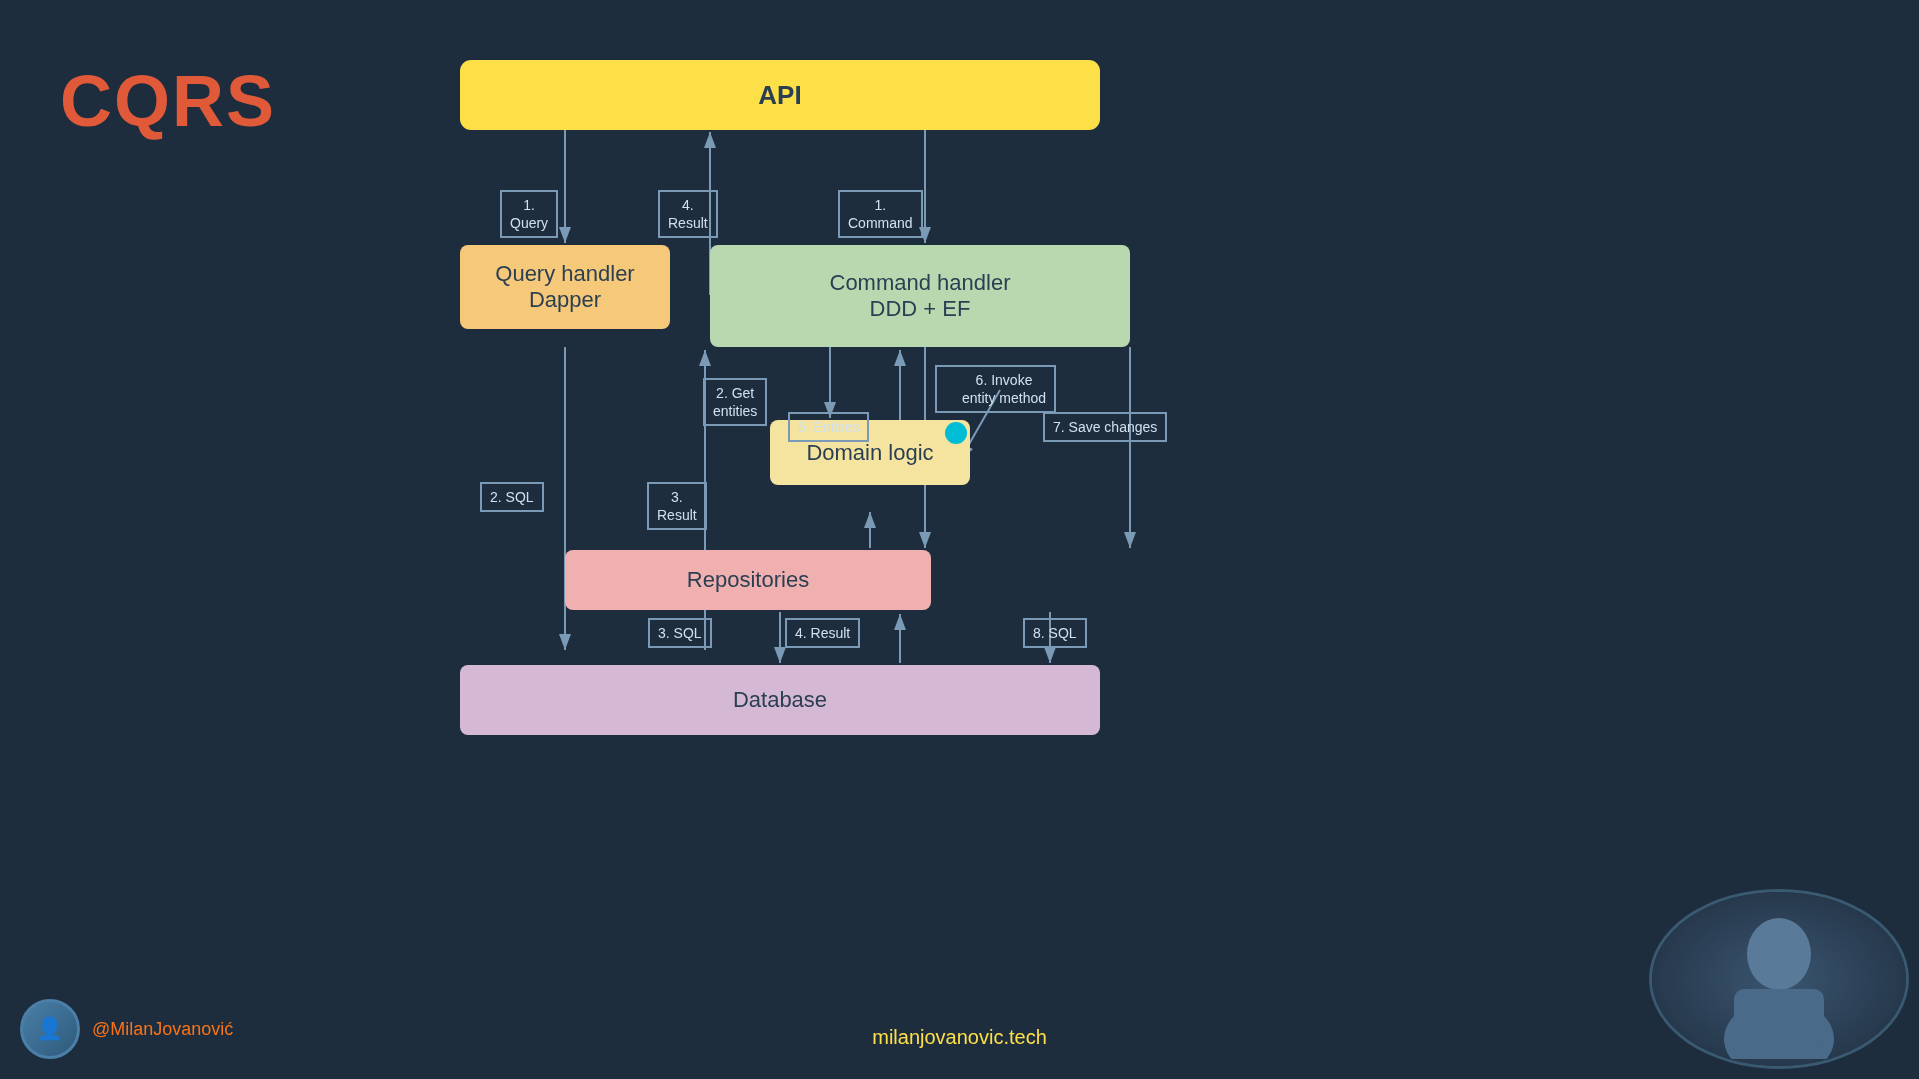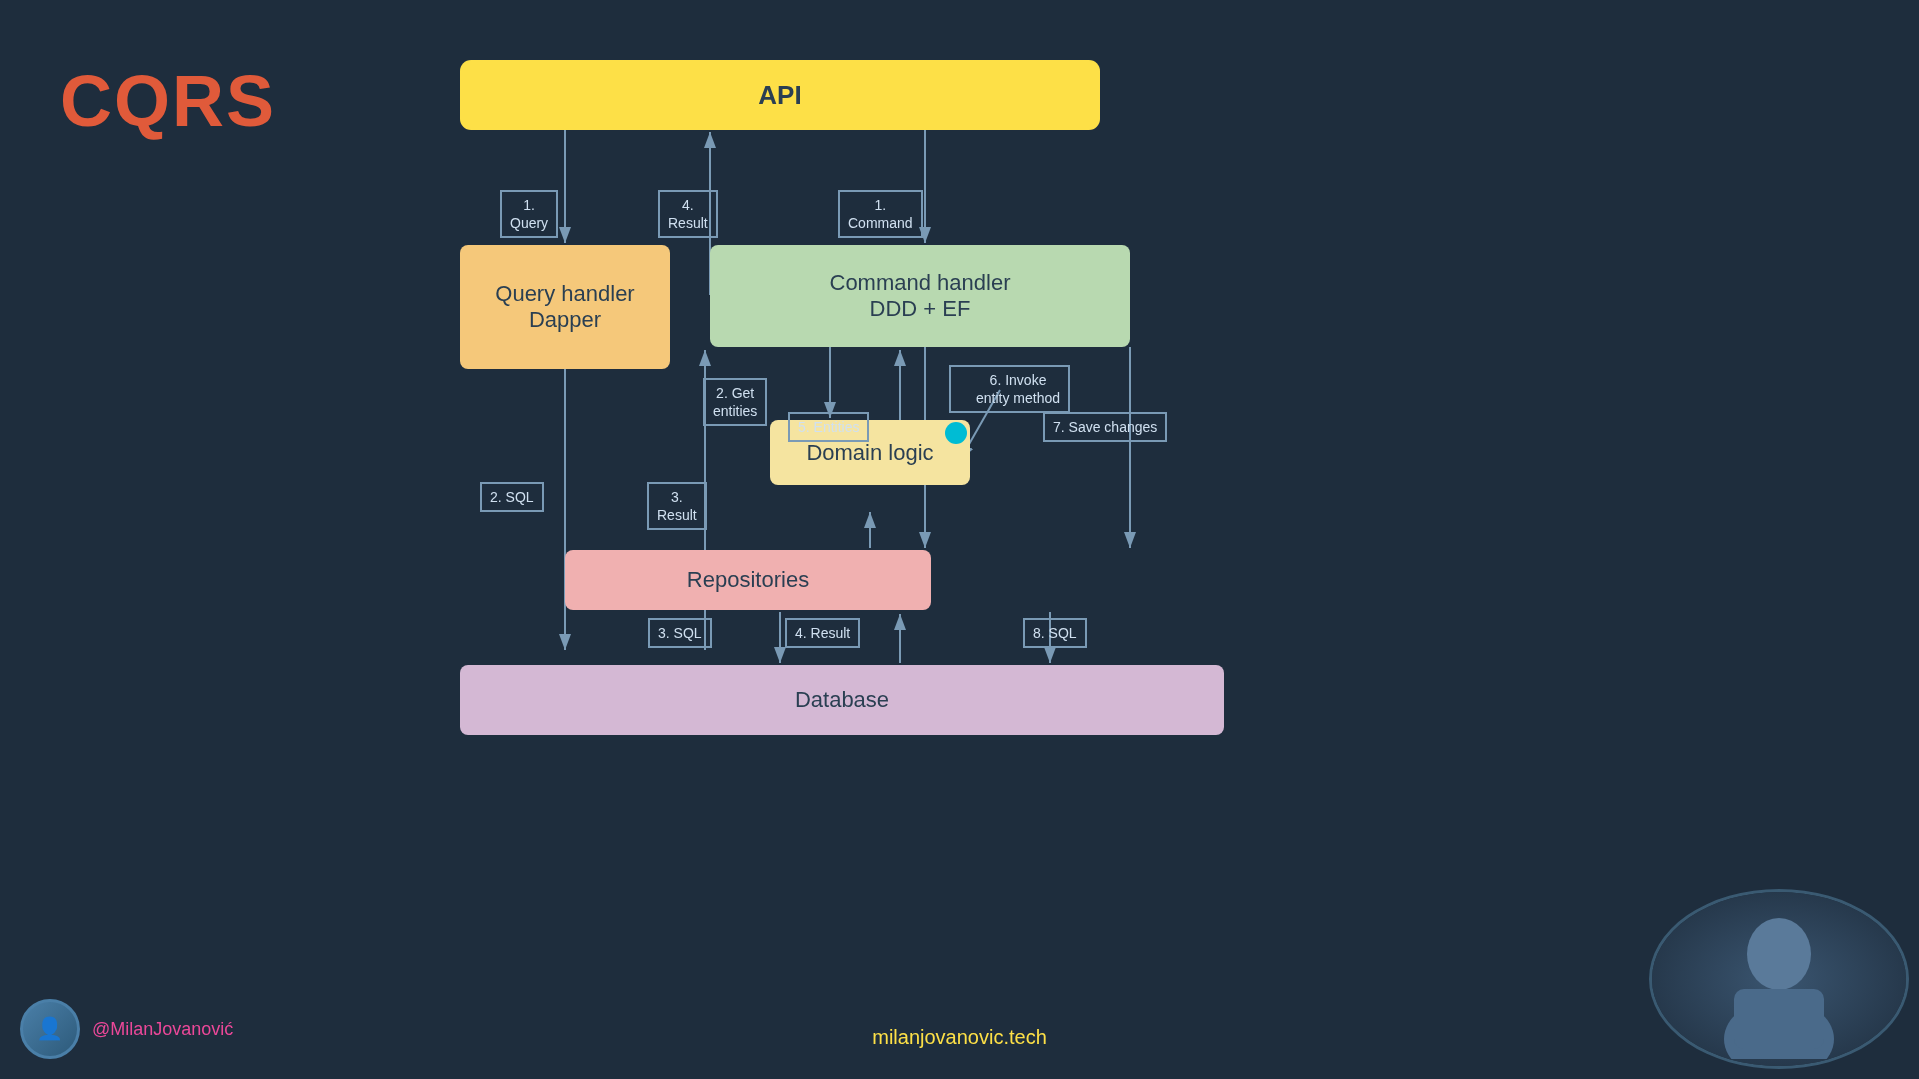--- a/index.html
+++ b/index.html
@@ -50,21 +50,21 @@
       background: linear-gradient(135deg, #4a7fa8 0%, #2d5a7a 100%);
       display: flex;
       align-items: center;
       justify-content: center;
       font-size: 22px;
       color: white;
       border: 3px solid #4a7fa8;
     }
     #avatar-name {
       font-size: 18px;
-      color: #ec4899;
+      color: #f97316;
     }
 
     
     #webcam {
       position: absolute;
       bottom: 10px;
       right: 10px;
       width: 260px;
       height: 180px;
       border-radius: 50%;
@@ -116,21 +116,21 @@
       left: 60px;
       font-size: 26px;
       font-weight: 600;
       border-radius: 11px;
     }
 
     
     #box-query-handler {
       background-color: #f5c87a;
       width: 210px;
-      height: 124px;
+      height: 84px;
       top: 185px;
       left: 60px;
     }
 
     
     #box-command-handler {
       background-color: #b8d9b0;
       width: 420px;
       height: 102px;
       top: 185px;
@@ -152,21 +152,21 @@
       width: 366px;
       height: 60px;
       top: 490px;
       left: 165px;
       text-align: center;
     }
 
     
     #box-database {
       background-color: #d4b8d4;
-      width: 764px;
+      width: 640px;
       height: 70px;
       top: 605px;
       left: 60px;
       border-radius: 8px;
     }
 
     
     .label-box {
       position: absolute;
       border: 2px solid #7a9ab5;
@@ -268,21 +268,21 @@
 
   <div id="box-database" class="box">
     <span>Database</span>
   </div>
 
   <div class="label-box" style="top:130px;left:100px;">1.<br>Query</div>
   <div class="label-box" style="top:130px;left:258px;">4.<br>Result</div>
   <div class="label-box" style="top:130px;left:438px;">1.<br>Command</div>
   <div class="label-box" style="top:318px;left:295px;white-space:nowrap;margin-left:8px;">2. Get<br>entities</div>
   <div class="label-box" style="top:352px;left:388px;">5. Entities</div>
-  <div class="label-box" style="top:305px;left:549px;white-space:nowrap;padding-left:25px;">6. Invoke<br>entity method</div>
+  <div class="label-box" style="top:305px;left:535px;white-space:nowrap;padding-left:25px;">6. Invoke<br>entity method</div>
   <div class="label-box" style="top:352px;left:643px;white-space:nowrap;">7. Save changes</div>
   <div class="label-box" style="top:422px;left:80px;">2. SQL</div>
   <div class="label-box" style="top:422px;left:247px;">3.<br>Result</div>
   <div class="label-box" style="top:558px;left:248px;">3. SQL</div>
   <div class="label-box" style="top:558px;left:385px;">4. Result</div>
   <div class="label-box" style="top:558px;left:623px;">8. SQL</div>
 
   <div id="cursor-dot"></div>
 </div>
 

